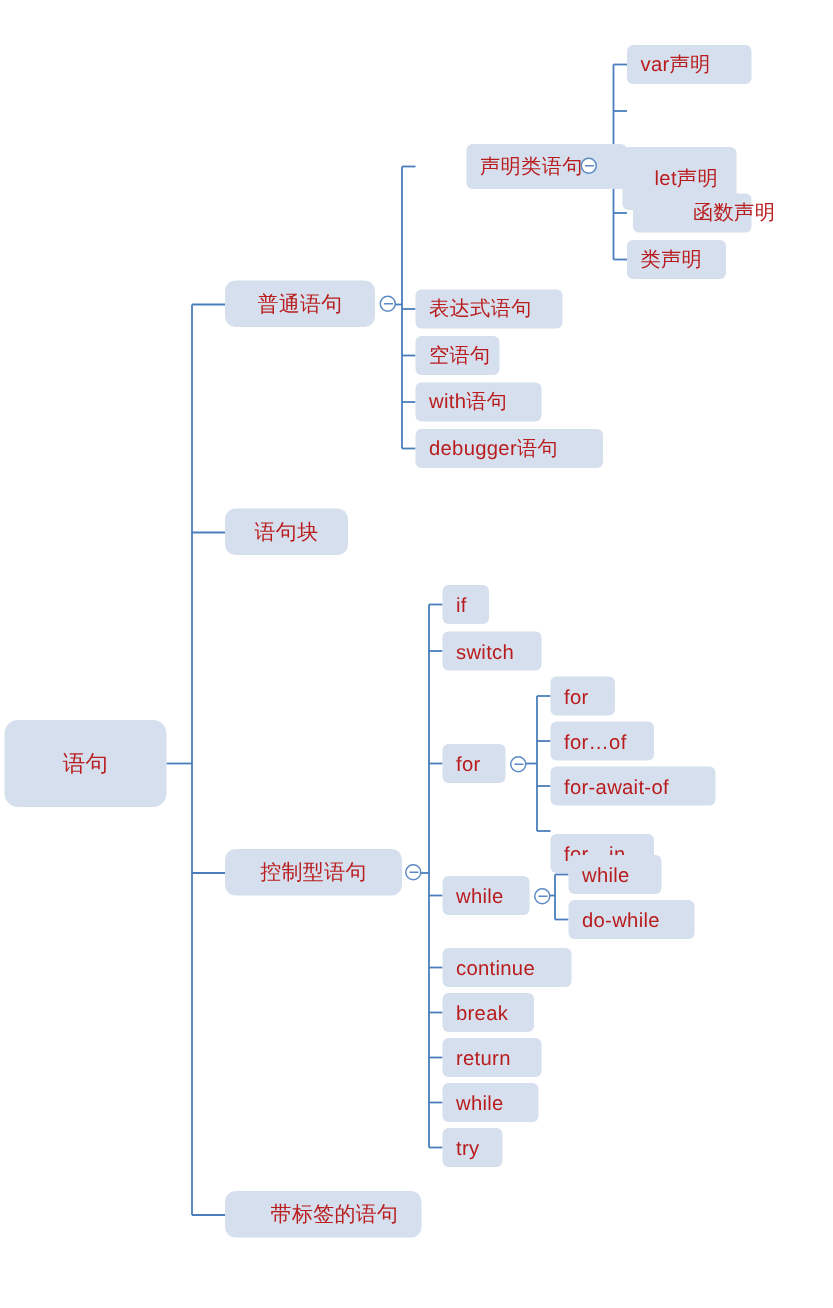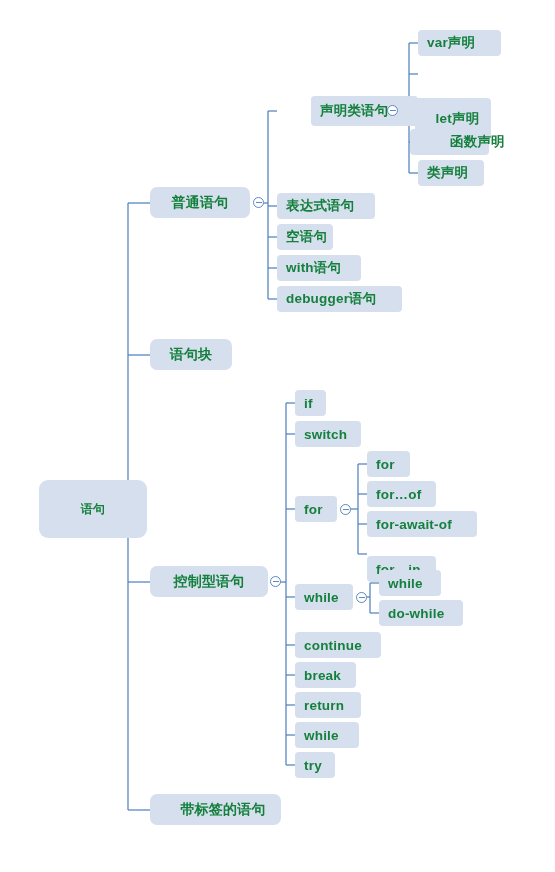--- a/index.html
+++ b/index.html
@@ -22,32 +22,30 @@
     left: 0;
     top: 0;
     width: 555px;
     height: 872px;
     pointer-events: none;
   }
   .node {
     position: absolute;
     box-sizing: border-box;
     background: #d6dfee;
-    color: #15803d;
+    color: #b91c1c;
     display: flex;
     align-items: center;
     justify-content: center;
     white-space: nowrap;
     letter-spacing: 0.2px;
-    font-weight: bold;
   }
   .node.lvl0 {
     border-radius: 9px;
-    font-size: 12px;
-    margin-left: 36px;
+    font-size: 15px;
   }
   .node.lvl1 {
     border-radius: 7px;
     font-size: 14px;
   }
   .node.lvl2 {
     border-radius: 4px;
     font-size: 13.5px;
     justify-content: flex-start;
     padding-left: 9px;
@@ -173,21 +171,21 @@
   <div class="node lvl2" style="left:277px; top:286px; width:125px; height:26px;">
     <span>debugger语句</span>
   </div>
 
   <div class="node lvl3" style="left:418px; top:30px; width:83px; height:26px;">
     <span>var声明</span>
   </div>
   <div class="node lvl3" style="left:415px; top:98px; width:76px; height:42px;justify-content:center;">
     <span>let声明</span>
   </div>
-  <div class="node lvl3" style="left:410px; top:129px; width:79px; height:26px;padding-left:40px;">
+  <div class="node lvl3" style="left:422px; top:129px; width:79px; height:26px;padding-left:40px;">
     <span>函数声明</span>
   </div>
   <div class="node lvl3" style="left:418px; top:160px; width:66px; height:26px;">
     <span>类声明</span>
   </div>
 
   <div class="node lvl2" style="left:295px; top:390px; width:31px; height:26px;">
     <span>if</span>
   </div>
   <div class="node lvl2" style="left:295px; top:421px; width:66px; height:26px;">

